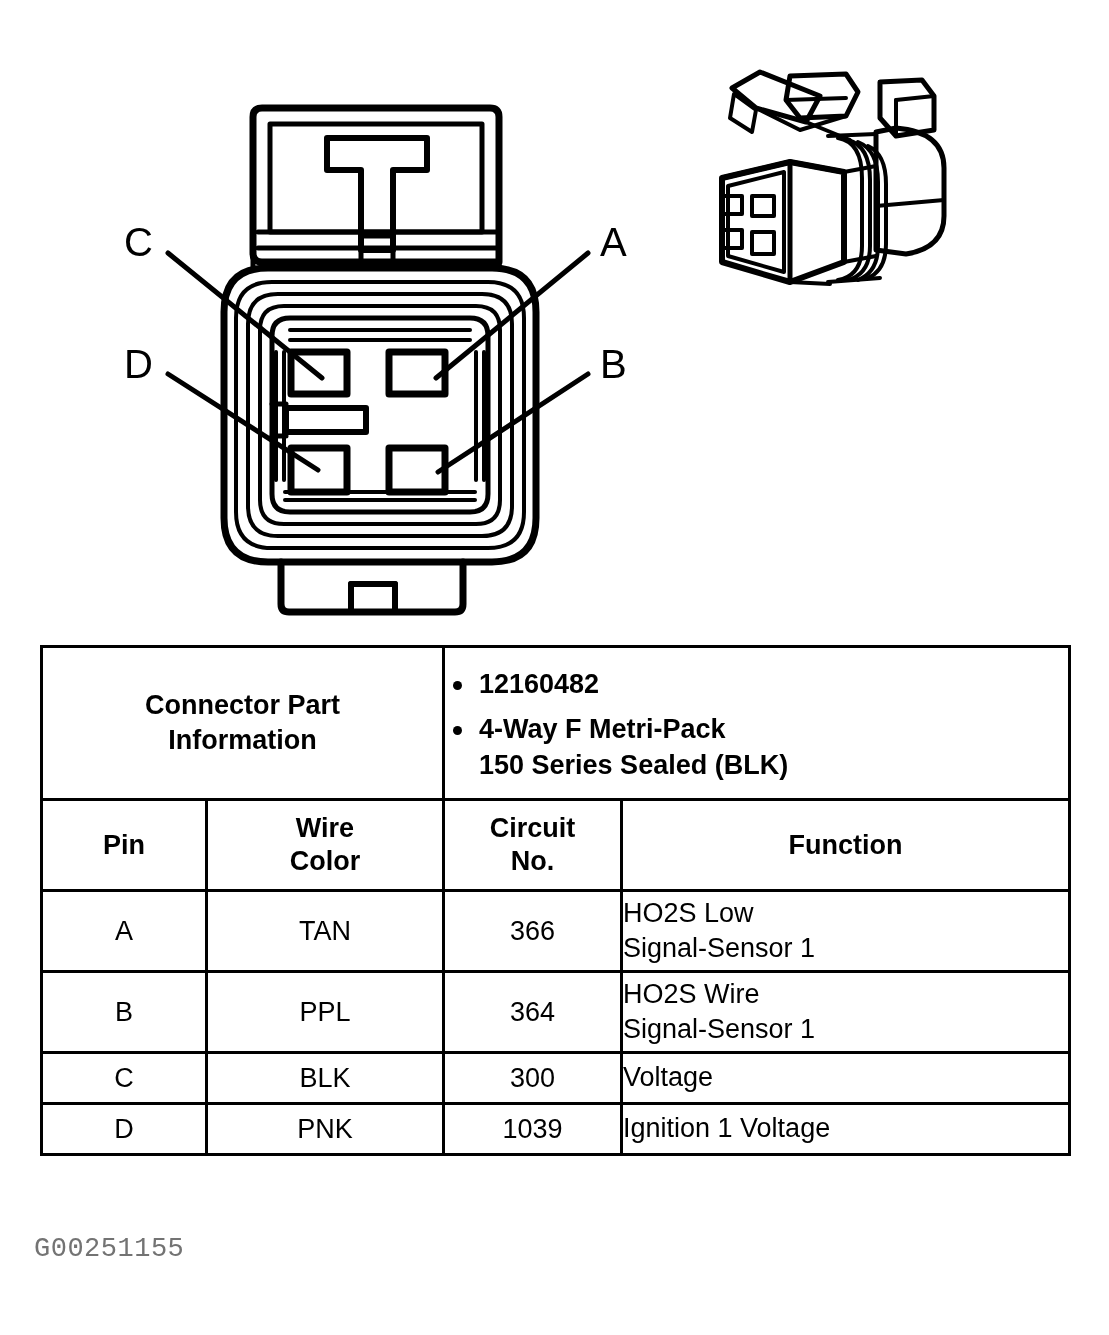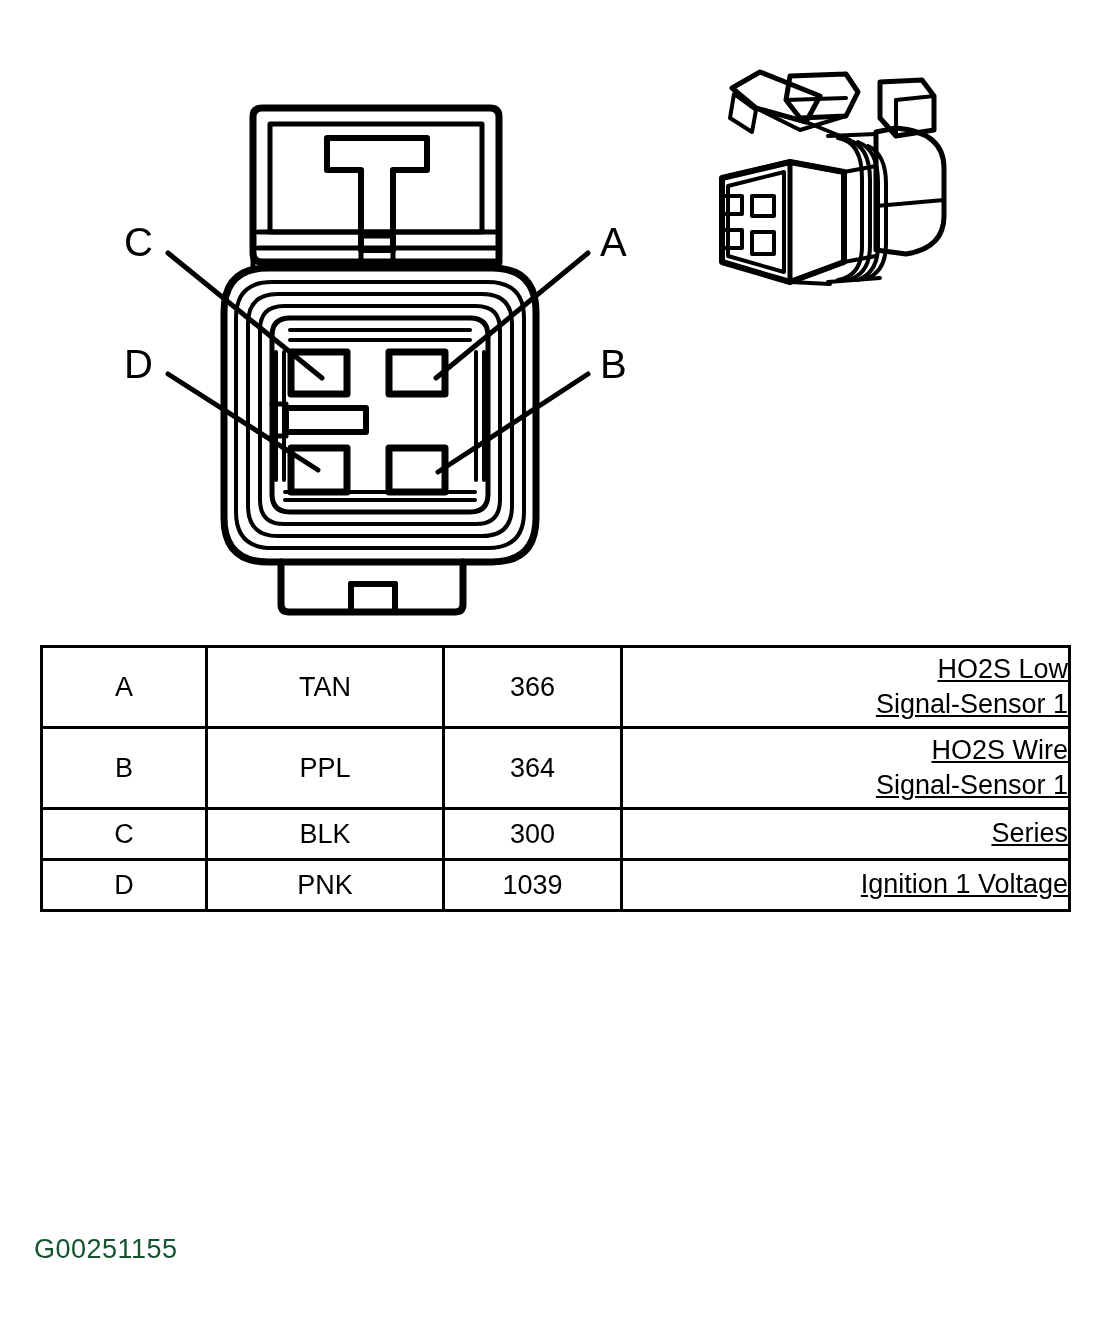--- a/index.html
+++ b/index.html
@@ -110,44 +110,43 @@
   }
   .th-cell.two-line { padding-top: 10px; }
 
   .cell-center {
     text-align: center;
     font-size: 27px;
     font-weight: 400;
     padding: 14px 4px;
   }
   .cell-func {
-    text-align: right;
+    text-align: left;
     font-size: 27px;
     font-weight: 400;
     line-height: 1.3;
     padding: 12px 6px 12px 12px;
-    text-decoration: underline;
   }
   .cell-func .ln { display: block; }
 
   .row-tall td { height: 78px; }
   .row-short td { height: 48px; }
   .row-head td { height: 88px; }
   .row-cpi td  { height: 150px; }
 
   
   #fig-code {
     position: absolute;
     left: 34px;
     top: 1234px;
-    font-family: Liberation Sans, sans-serif;
+    font-family: Liberation Mono, monospace;
     font-size: 27px;
     font-weight: 400;
     letter-spacing: 0.5px;
-    color: #14532d;
+    color: #737373;
   }
 </style>
 </head>
 <body>
 
 <div id="page">
 
   <div id="figure">
     <svg width="1109" height="640" viewBox="0 0 1109 640" xmlns="http://www.w3.org/2000/svg">
 
@@ -263,21 +262,54 @@
 
   <table id="spec-table">
     <colgroup>
       <col class="col-pin">
       <col class="col-wire">
       <col class="col-circ">
       <col class="col-func">
     </colgroup>
     <tbody>
 
-
+      <tr class="row-cpi">
+        <td class="cpi-label" colspan="2">
+          <span>Connector Part</span><br>
+          <span>Information</span>
+        </td>
+        <td class="cpi-values" colspan="2">
+          <ul>
+            <li>
+              <span>12160482</span>
+            </li>
+            <li>
+              <span>4-Way F Metri-Pack</span>
+              <span class="sub-line">150 Series Sealed (BLK)</span>
+            </li>
+          </ul>
+        </td>
+      </tr>
+
+      <tr class="row-head">
+        <td class="th-cell">
+          <span>Pin</span>
+        </td>
+        <td class="th-cell two-line">
+          <span>Wire</span><br>
+          <span>Color</span>
+        </td>
+        <td class="th-cell two-line">
+          <span>Circuit</span><br>
+          <span>No.</span>
+        </td>
+        <td class="th-cell">
+          <span>Function</span>
+        </td>
+      </tr>
 
       <tr class="row-tall">
         <td class="cell-center">A</td>
         <td class="cell-center">TAN</td>
         <td class="cell-center">366</td>
         <td class="cell-func">
           <span class="ln">HO2S Low</span>
           <span class="ln">Signal-Sensor 1</span>
         </td>
       </tr>
@@ -290,21 +322,21 @@
           <span class="ln">HO2S Wire</span>
           <span class="ln">Signal-Sensor 1</span>
         </td>
       </tr>
 
       <tr class="row-short">
         <td class="cell-center">C</td>
         <td class="cell-center">BLK</td>
         <td class="cell-center">300</td>
         <td class="cell-func">
-          <span class="ln">Series</span>
+          <span class="ln">Voltage</span>
         </td>
       </tr>
 
       <tr class="row-short">
         <td class="cell-center">D</td>
         <td class="cell-center">PNK</td>
         <td class="cell-center">1039</td>
         <td class="cell-func">
           <span class="ln">Ignition 1 Voltage</span>
         </td>

